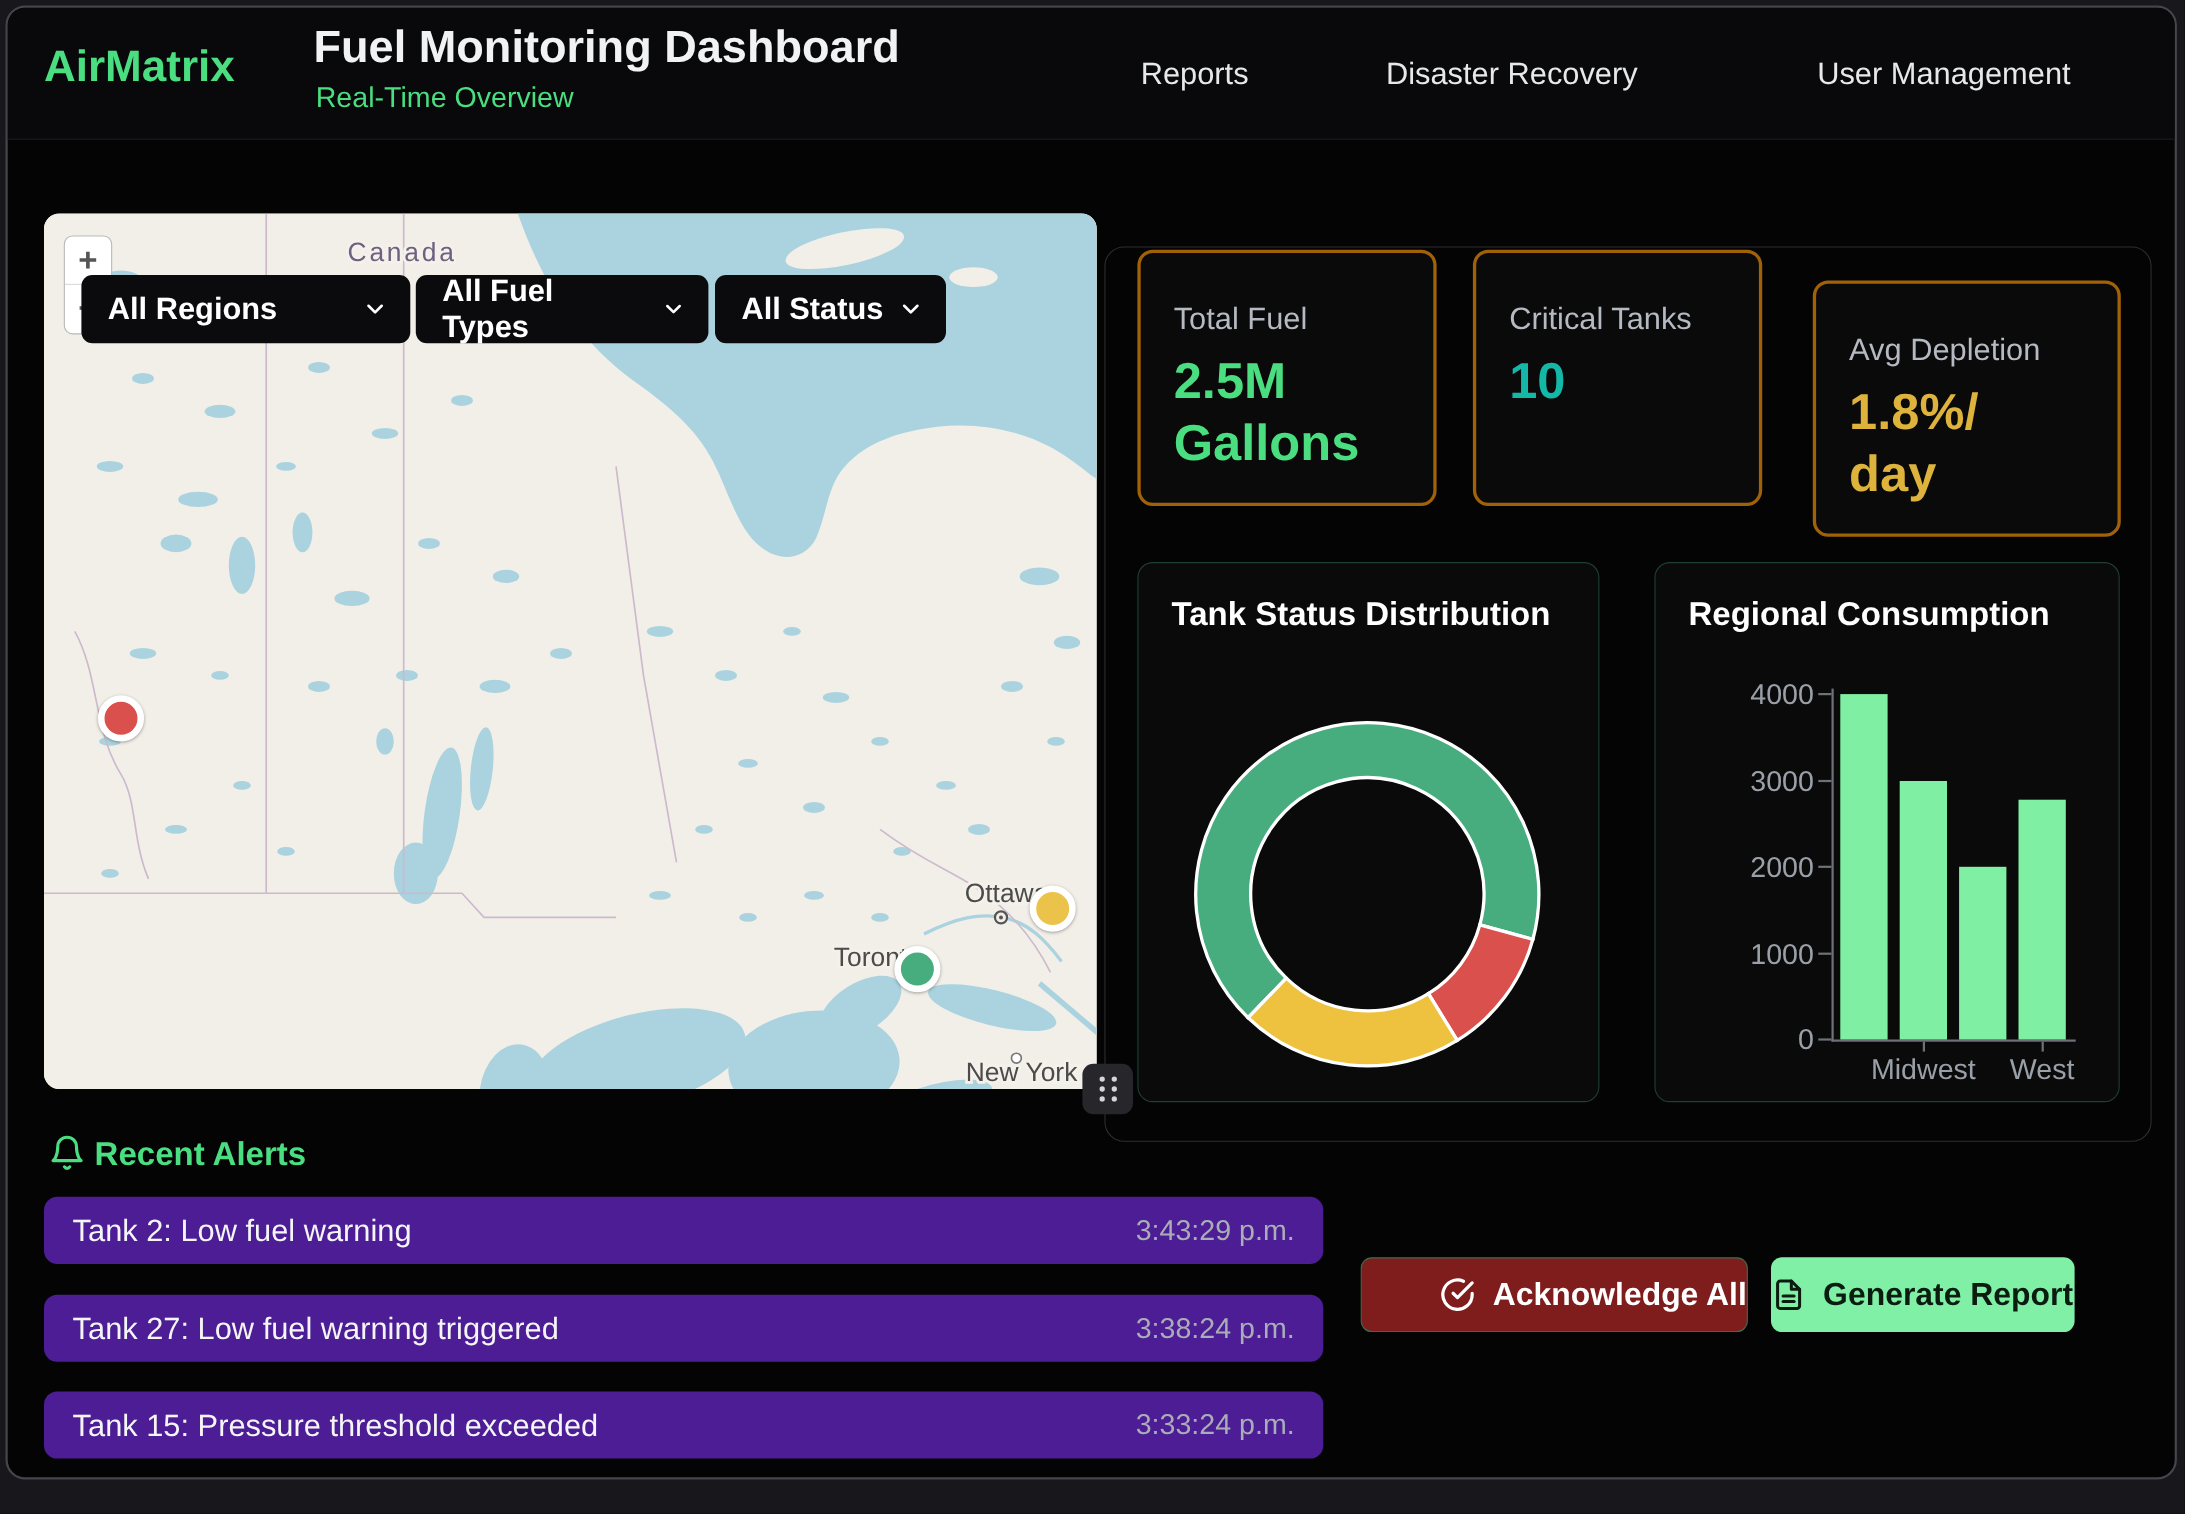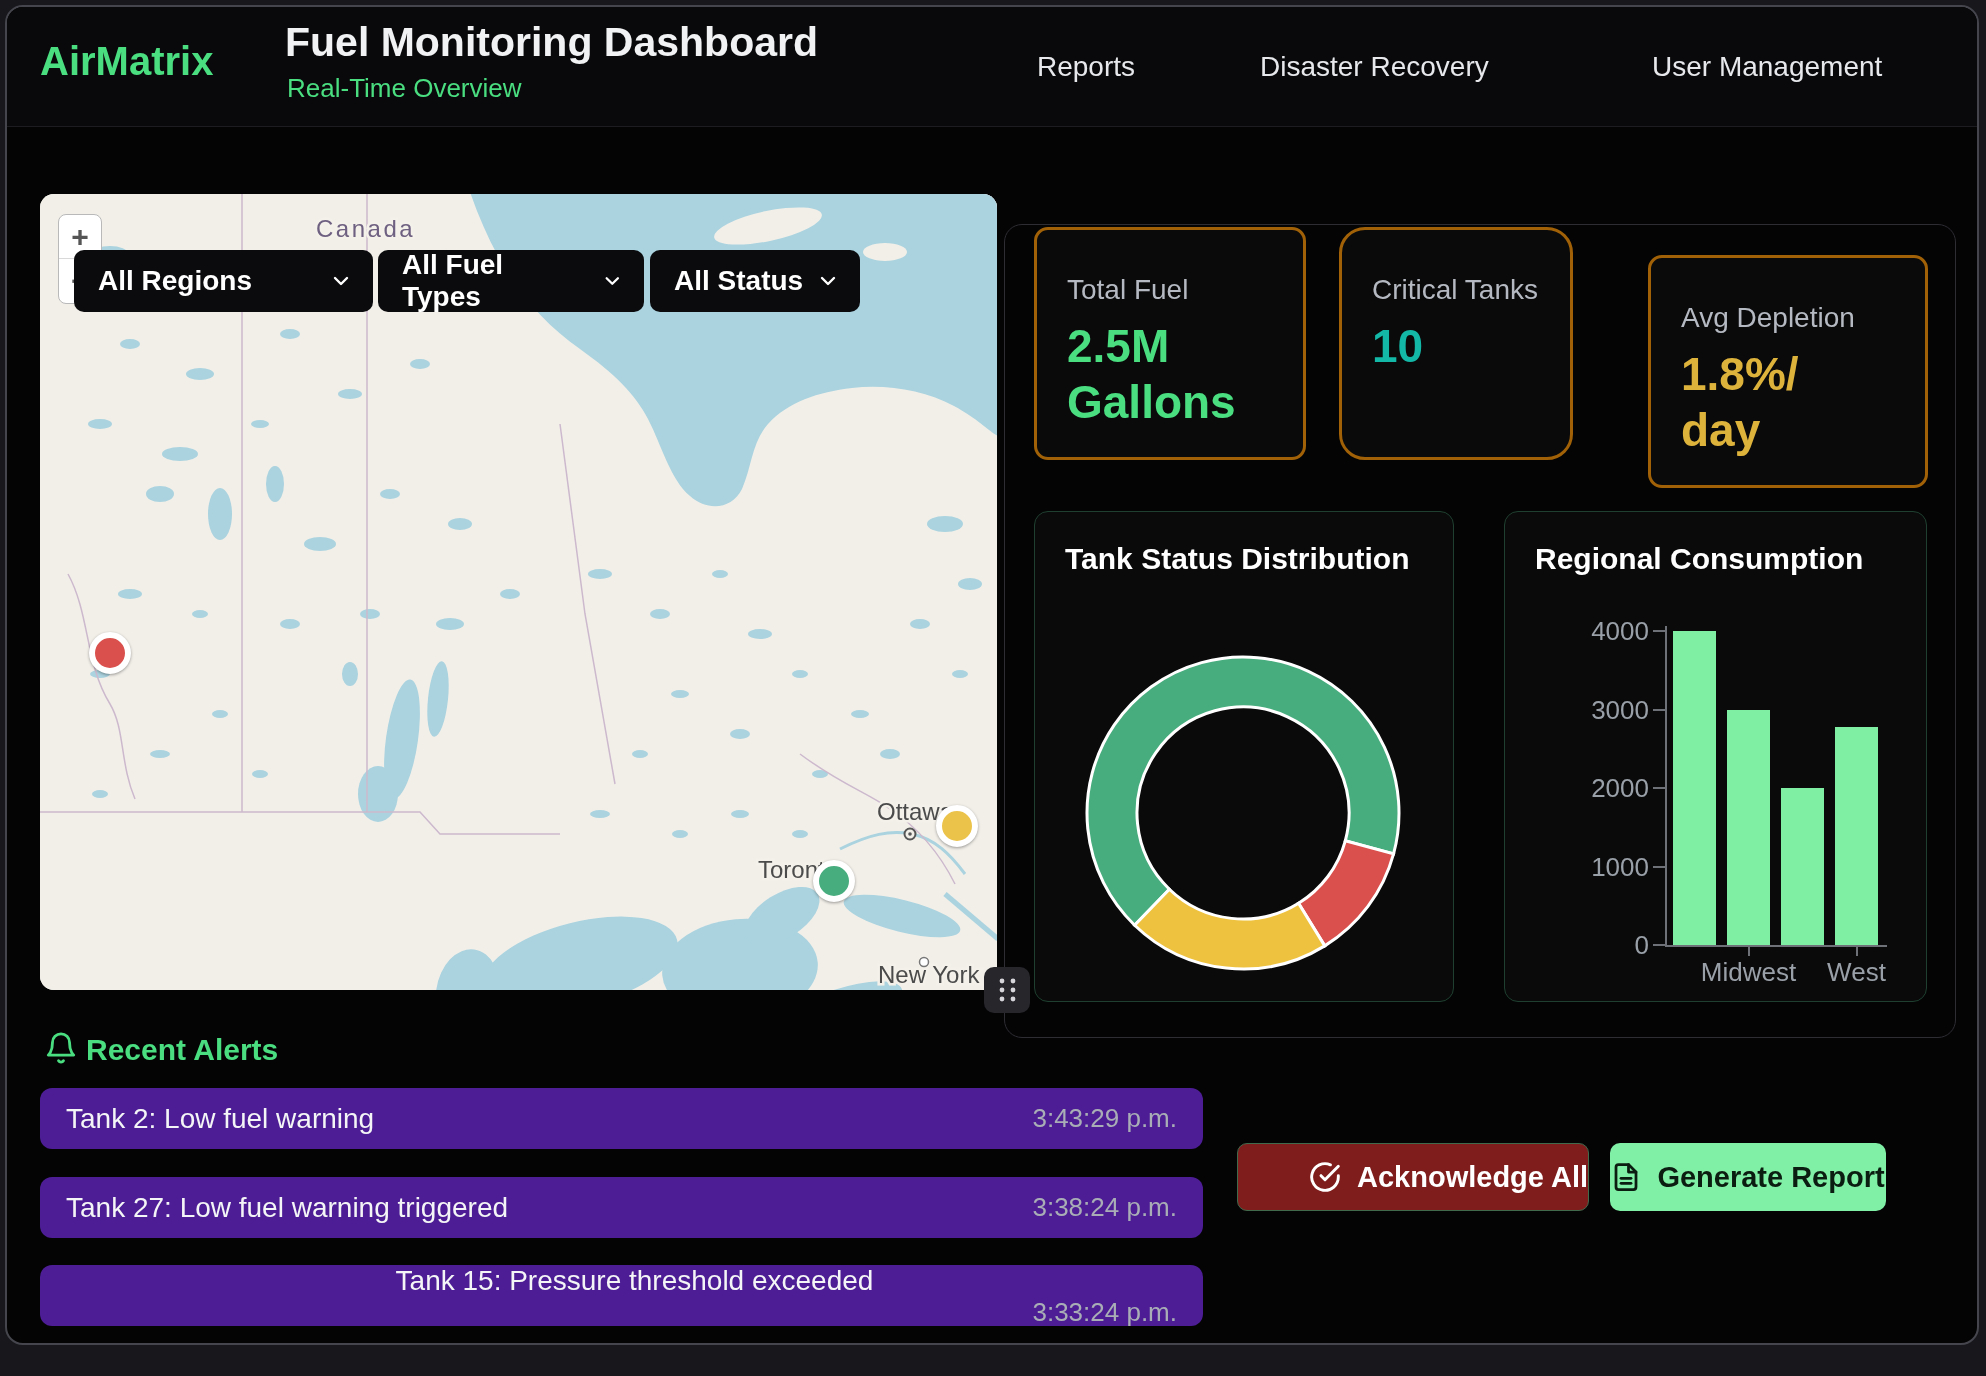--- a/index.html
+++ b/index.html
@@ -35,21 +35,21 @@
   .marker { position:absolute; width:42px; height:42px; border-radius:50%;
             border:6px solid #fff; box-shadow:0 1px 3px rgba(0,0,0,.35); z-index:4; cursor:pointer; }
   .drag-handle { position:absolute; left:977px; top:960px; width:46px; height:46px;
                  background:#26262b; border-radius:10px; z-index:6; cursor:grab; }
 
   
   .right-panel { position:absolute; left:997px; top:217px; width:952px; height:814px;
                  border:1.5px solid #2d2d33; border-radius:18px; }
   .stat-card { position:absolute; top:220px; height:233px; background:#0a0a0b;
                border:3px solid #a16207; border-radius:14px; padding:44px 0 0 30px; }
-  .stat-1 { left:1027px; width:272px; } .stat-2 { left:1332px; width:234px;border-radius:26px; } .stat-3 { left:1641px; width:280px;margin-top:28px; }
+  .stat-1 { left:1027px; width:272px; } .stat-2 { left:1332px; width:263px; } .stat-3 { left:1641px; width:280px;margin-top:28px; }
   .stat-label { font-size:28px; color:#b5b9c1; }
   .stat-value { font-size:46px; font-weight:bold; line-height:1.22; margin-top:12px; white-space:pre-line; }
 
   .chart-card { position:absolute; top:504px; height:491px; background:#0a0a0b;
                 border:1px solid #1f4030; border-radius:14px; }
   .card-donut { left:1027px; width:420px; } .card-bar { left:1497px; width:423px; }
   .chart-title { position:absolute; left:30px; top:30px; font-size:30px; font-weight:bold; color:#fff; }
   #donut-svg { position:absolute; left:48px; top:141px; }
   #bar-plot { position:absolute; left:0; top:0; width:100%; height:100%; }
   .y-axis { position:absolute; left:160px; top:114px; width:2px; height:321px; background:#6e7278; }
@@ -60,21 +60,21 @@
   .xtick-mark { position:absolute; top:435px; width:2px; height:9px; background:#6e7278; }
   .xtick-label { position:absolute; top:445px; width:140px; text-align:center; font-size:26px; color:#9aa0a8; }
 
   
   .alerts-title { position:absolute; left:79px; top:1026px; font-size:30px; font-weight:bold; color:#4ade80; }
   .bell { position:absolute; left:37px; top:1024px; }
   .alert-row { position:absolute; left:33px; width:1163px; height:61px; background:#4c1d95;
                border-radius:12px; display:flex; align-items:center; cursor:pointer; }
   .alert-msg { font-size:28px; color:#f4f5f6; padding-left:26px; }
   .alert-time { margin-left:auto; padding-right:26px; font-size:26px; color:#a9aeb6; }
-  .row-1 { top:1081px; } .row-2 { top:1170px; } .row-3 { top:1258px;flex-direction:column; }
+  .row-1 { top:1081px; } .row-2 { top:1170px; } .row-3 { top:1258px; }
 
   .btn { position:absolute; top:1136px; height:68px; border-radius:10px; display:flex;
          align-items:center; justify-content:center; gap:16px; cursor:pointer; }
   .btn-ack { left:1230px; width:352px; background:#7f1d1d; border:1px solid #41694c;justify-content:flex-end; }
   .btn-ack span { font-size:29px; font-weight:600; color:#fff; }
   .btn-gen { left:1603px; width:276px; background:#80f0a6; }
   .btn-gen span { font-size:29px; font-weight:600; color:#0b1c10; }
 
   .map-city { font-size:24px; fill:#4b4b4b; paint-order:stroke; stroke:#f4f1ea; stroke-width:5px; }
   .map-country { font-size:24px; fill:#6e6080; letter-spacing:2.5px; paint-order:stroke; stroke:#f4f1ea; stroke-width:5px; }

